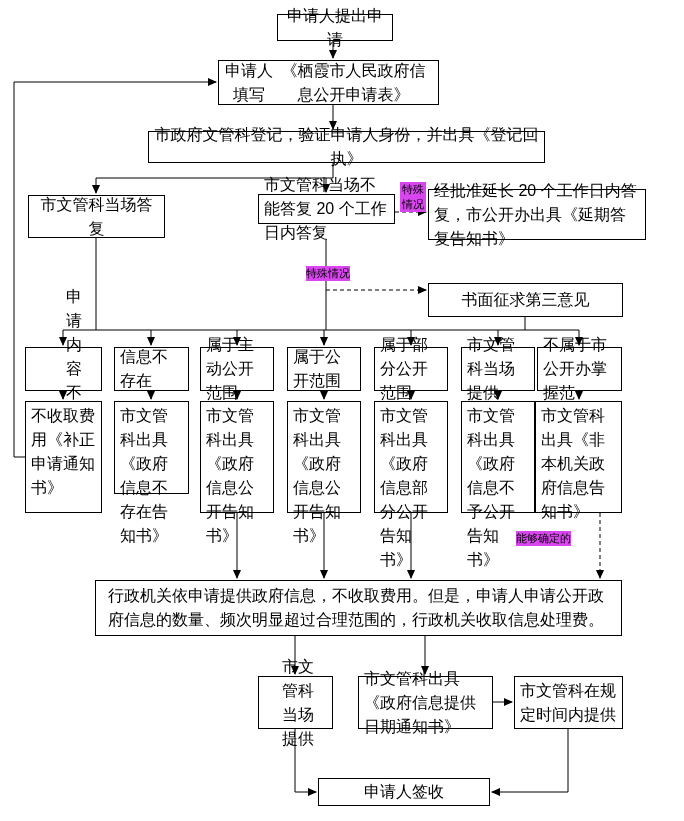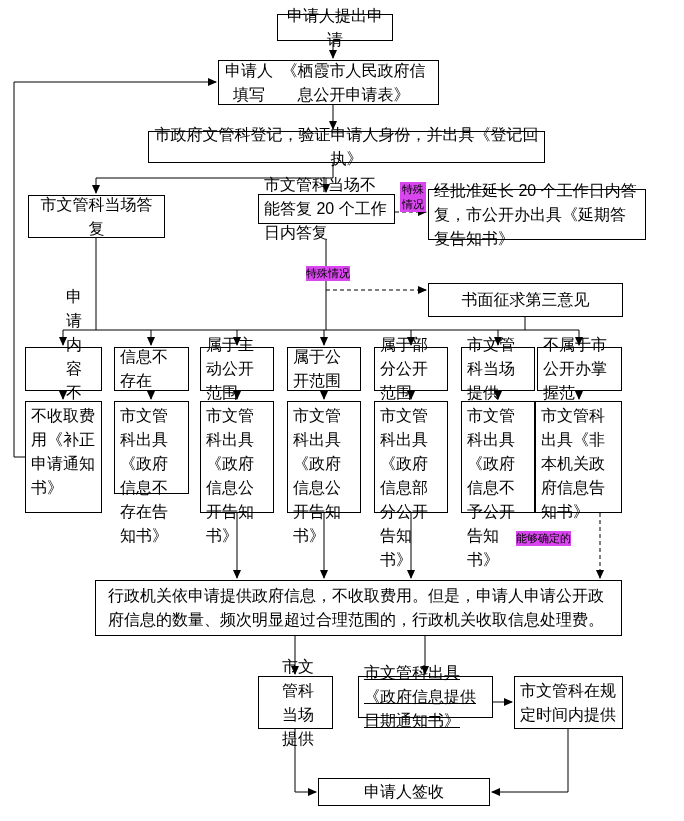--- a/index.html
+++ b/index.html
@@ -117,18 +117,18 @@
   <div class="box la top" style="left:114px; top:401px; width:75px; height:93px;">市文管科出具《政府信息不存在告知书》</div>
   <div class="box la top" style="left:200px; top:401px; width:74px; height:112px;">市文管科出具《政府信息公开告知书》</div>
   <div class="box la top" style="left:287px; top:401px; width:74px; height:112px;">市文管科出具《政府信息公开告知书》</div>
   <div class="box la top" style="left:374px; top:401px; width:74px; height:112px;">市文管科出具《政府信息部分公开告知书》</div>
   <div class="box la top" style="left:461px; top:401px; width:74px; height:112px;">市文管科出具《政府信息不予公开告知书》</div>
   <div class="box la top" style="left:535px; top:401px; width:87px; height:112px;">市文管科出具《非本机关政府信息告知书》</div>
 
   <div class="box la" style="left:95px; top:580px; width:527px; height:56px; padding:6px 12px;">行政机关依申请提供政府信息，不收取费用。但是，申请人申请公开政府信息的数量、频次明显超过合理范围的，行政机关收取信息处理费。</div>
 
   <div class="box la" style="left:258px; top:676px; width:75px; height:53px;padding-left:23px;">市文管科当场提供</div>
-  <div class="box la" style="left:358px; top:676px; width:135px; height:42px;text-decoration:underline;">市文管科出具《政府信息提供日期通知书》</div>
+  <div class="box la" style="left:358px; top:676px; width:135px; height:53px;">市文管科出具《政府信息提供日期通知书》</div>
   <div class="box la" style="left:514px; top:676px; width:109px; height:53px;">市文管科在规定时间内提供</div>
 
   <div class="box" style="left:318px; top:778px; width:172px; height:28px;">申请人签收</div>
 
 </div>
 
 </body></html>

